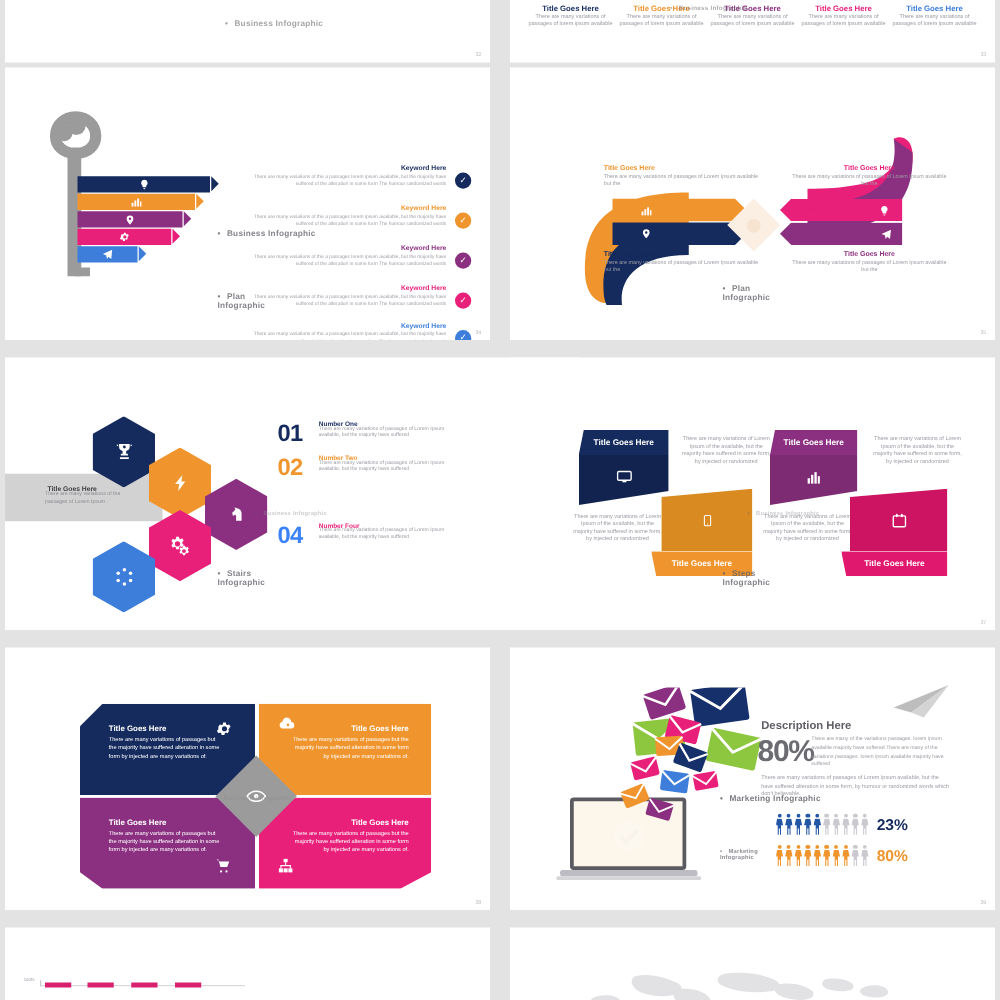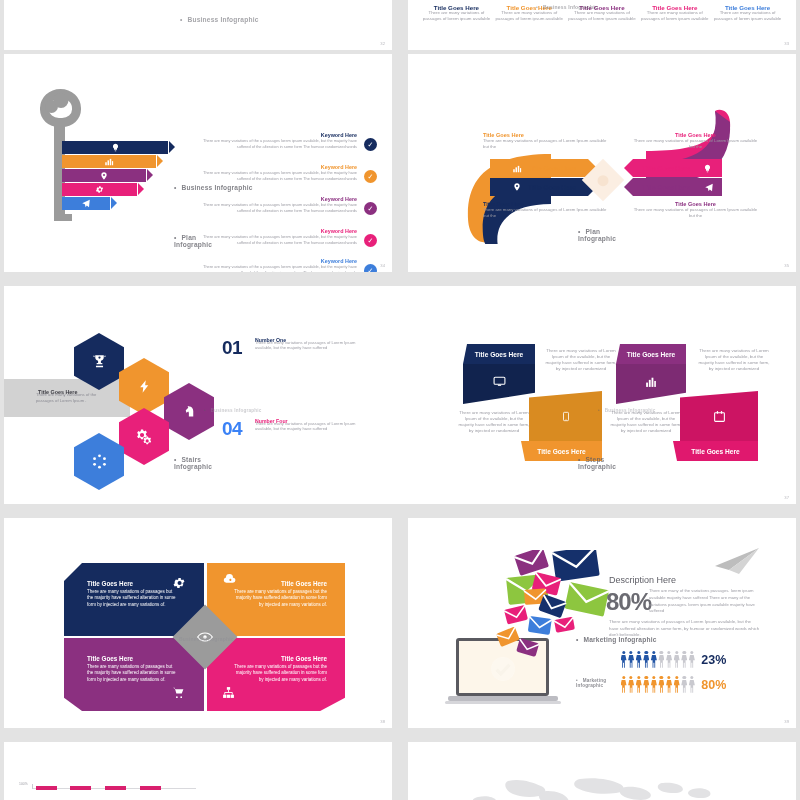--- a/index.html
+++ b/index.html
@@ -364,20 +364,27 @@
       </svg>
     </div>
 
     <div class="numrow" style="left:218px; top:51px;">
       <div class="n" style="color:#152b5e">01</div>
       <div class="tx">
         <div class="h" style="color:#152b5e">Number One</div>
         <div class="b">There are many variations of passages of Lorem Ipsum available, but the majority have suffered</div>
       </div>
     </div>
+    <div class="numrow" style="left:218px; top:78px;">
+      <div class="n" style="color:#f0952e">02</div>
+      <div class="tx">
+        <div class="h" style="color:#f0952e">Number Two</div>
+        <div class="b">There are many variations of passages of Lorem Ipsum available, but the majority have suffered</div>
+      </div>
+    </div>
     <div class="numrow" style="left:218px; top:132px;">
       <div class="n" style="color:#3b82f6">04</div>
       <div class="tx">
         <div class="h" style="color:#e8207a">Number Four</div>
         <div class="b">There are many variations of passages of Lorem Ipsum available, but the majority have suffered</div>
       </div>
     </div>
 
     <div class="watermark" style="left:170px; top:170px; width:38px; opacity:.75;">Stairs Infographic</div>
     <div class="watermark small" style="left:200px; top:122px; opacity:.45; color:#8c8c94;">Business Infographic</div>
@@ -559,21 +566,21 @@
           <rect width="20" height="14" rx="2" fill="#f0952e"></rect>
             <path d="M0 1l10 8L20 1" stroke="#fff" stroke-width="1.5" fill="none"></path>
         </g>
         <g transform="translate(28,88) rotate(16)">
           <rect width="20" height="14" rx="2" fill="#8b3080"></rect>
             <path d="M0 1l10 8L20 1" stroke="#fff" stroke-width="1.5" fill="none"></path>
         </g>
       </g>
     </svg>
 
-    <div style="position:absolute; left:201px; top:57px; font-size:9px; font-weight:normal; color:#5e5e66;">Description Here</div>
+    <div style="position:absolute; left:201px; top:57px; font-size:9px; font-weight:bold; color:#5e5e66;">Description Here</div>
     <div style="position:absolute; left:198px; top:70px; font-size:24px; font-weight:bold; color:#6b6b72; letter-spacing:-1px;">80%</div>
     <div style="position:absolute; left:241px; top:70px; width:115px; font-size:4.2px; color:#9c9ca4; line-height:1.62;">There are many of the variations passages. lorem ipsum available majority have suffered There are many of the variations passages. lorem ipsum available majority have suffered</div>
     <div style="position:absolute; left:201px; top:101px; width:152px; font-size:4.4px; color:#9c9ca4; line-height:1.52;">There are many variations of passages  of Lorem Ipsum available, but the have suffered alteration in some  form, by humour  or randomized words which  don't believable.</div>
 
     <div style="position:absolute; left:212px; top:133px; display:flex; align-items:center; gap:6px;">
       <div class="ppl">
         <span class="person" style="color:#2456a6">
             <span class="hd"></span>
             <span class="bd"></span>
           </span>

